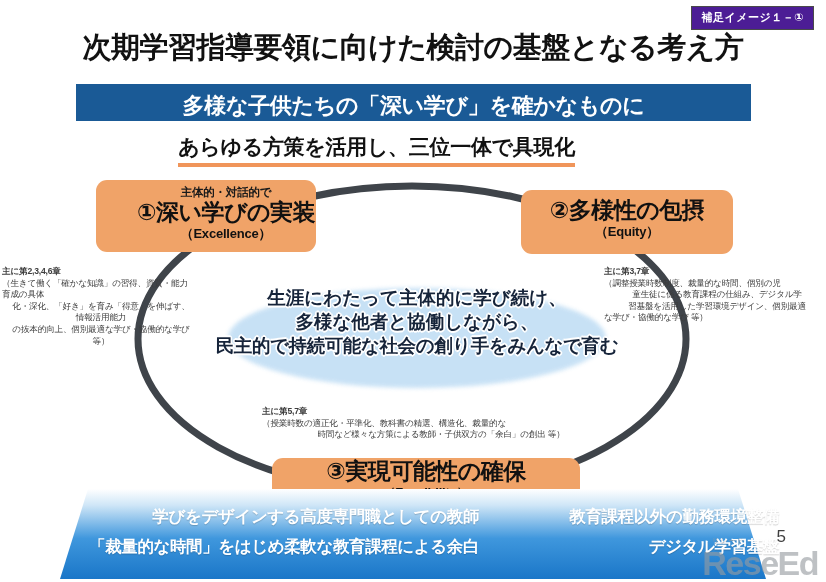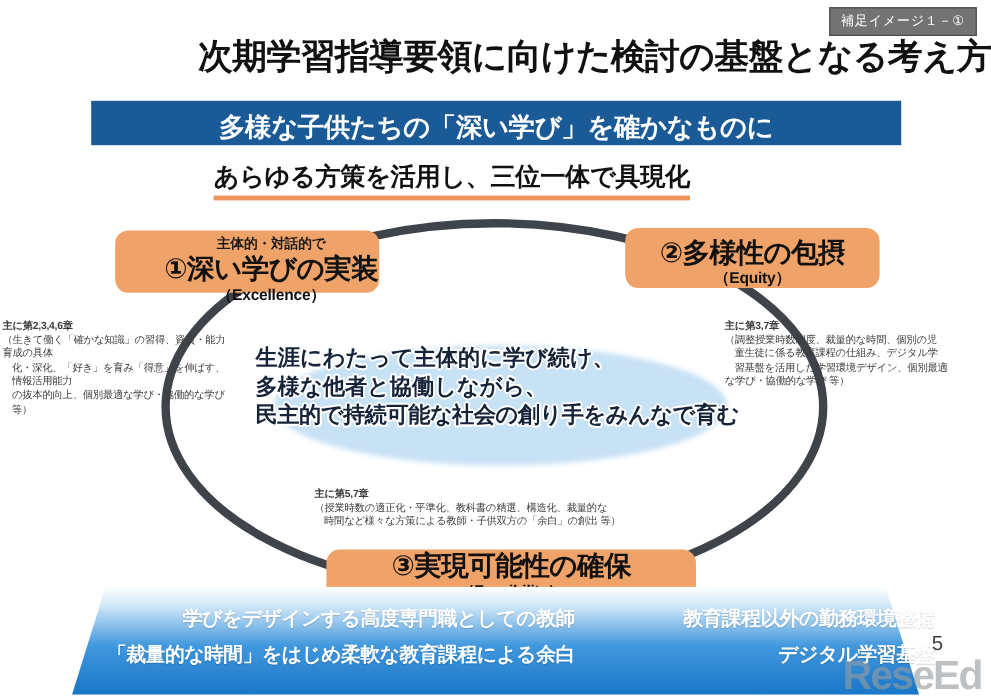--- a/index.html
+++ b/index.html
@@ -10,32 +10,32 @@
   #slide{
     position:relative;
     width:826px;height:582px;
     background:#ffffff;
     overflow:hidden;
   }
 
   
   .tag{
     position:absolute; top:6px; right:12px;
-    background:#737373; color:#ffffff;
-    font-size:11px; font-weight:normal;
+    background:#4c1d95; color:#ffffff;
+    font-size:11px; font-weight:bold;
     padding:3px 9px 4px 9px;
     letter-spacing:.5px;
     white-space:nowrap;
     border:1px solid #4a4a4a;
   }
 
   
   .main-title{
     position:absolute; top:28px; left:0; width:826px;
-    text-align:right;
+    text-align:center;
     font-size:29px; font-weight:bold; color:#111111;
     letter-spacing:-0.5px;
     white-space:nowrap;
   }
 
   
   .blue-banner{
     position:absolute; top:84px; left:76px;
     width:675px; height:37px;
     background:#1a5a96;
@@ -75,21 +75,21 @@
   }
   .center-ellipse.glow{
     filter:blur(2px);
     opacity:.95;
   }
 
   
   .center-text{
     position:absolute;
     left:213px; top:286px; width:408px;
-    text-align:left;
+    text-align:center;
     font-size:18.5px; font-weight:bold; color:#16243a;
     line-height:24px;
     text-shadow:
        1.6px 0 0 #fff, -1.6px 0 0 #fff, 0 1.6px 0 #fff, 0 -1.6px 0 #fff,
        1.2px 1.2px 0 #fff, -1.2px 1.2px 0 #fff, 1.2px -1.2px 0 #fff, -1.2px -1.2px 0 #fff;
     white-space:nowrap;
   }
   .center-text div{white-space:nowrap;}
   .center-text div:last-child{letter-spacing:-0.4px;}
 
@@ -108,35 +108,35 @@
   }
   .pill .jp{
     font-size:23px;font-weight:bold;color:#111111;
     line-height:27px;letter-spacing:-0.5px;white-space:nowrap;
   }
   .pill .en{
     font-size:13px;font-weight:bold;color:#111111;
     line-height:16px;letter-spacing:-.2px;
   }
 
-  #pill1{ left:96px;  top:192px; width:220px; height:52px;padding-left:40px; }
-  #pill2{ left:521px; top:190px; width:212px; height:50px; padding-top:7px;}
+  #pill1{ left:96px;  top:180px; width:220px; height:72px;padding-left:40px; }
+  #pill2{ left:521px; top:190px; width:212px; height:64px; padding-top:7px;}
   #pill3{ left:272px; top:458px; width:308px; height:55px; padding-top:0;}
 
   
   .note{
     position:absolute;
     font-size:8.6px;
     line-height:11.6px;
     color:#3c3c3c;
     letter-spacing:-0.2px;
   }
   .note .hd{ font-weight:bold; }
   .note .bd{ display:block; }
-  .note .ind{ display:block; padding-left:8px; }
+  .note .ind{ display:block; padding-left:8px;text-align:center; }
 
   #note-left{  left:2px;   top:266px; width:190px; }
   #note-right{ left:604px; top:266px; width:218px; }
   #note-bottom{left:262px; top:406px; width:350px; }
 
   
   .bottom-wrap{
     position:absolute; left:0; top:489px; width:826px; height:93px;
   }
   .bottom-shape{

